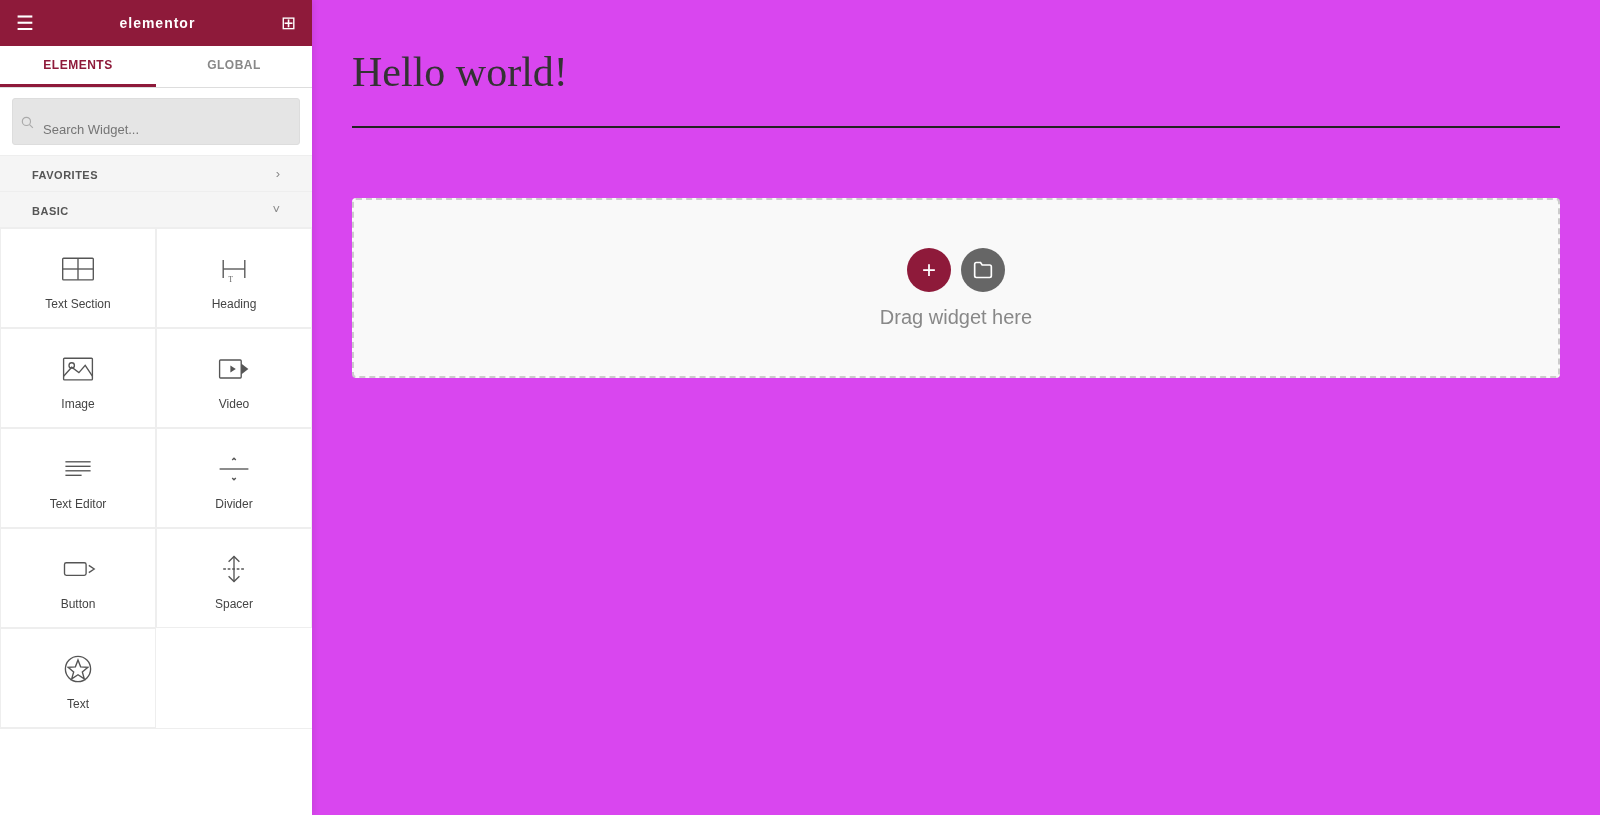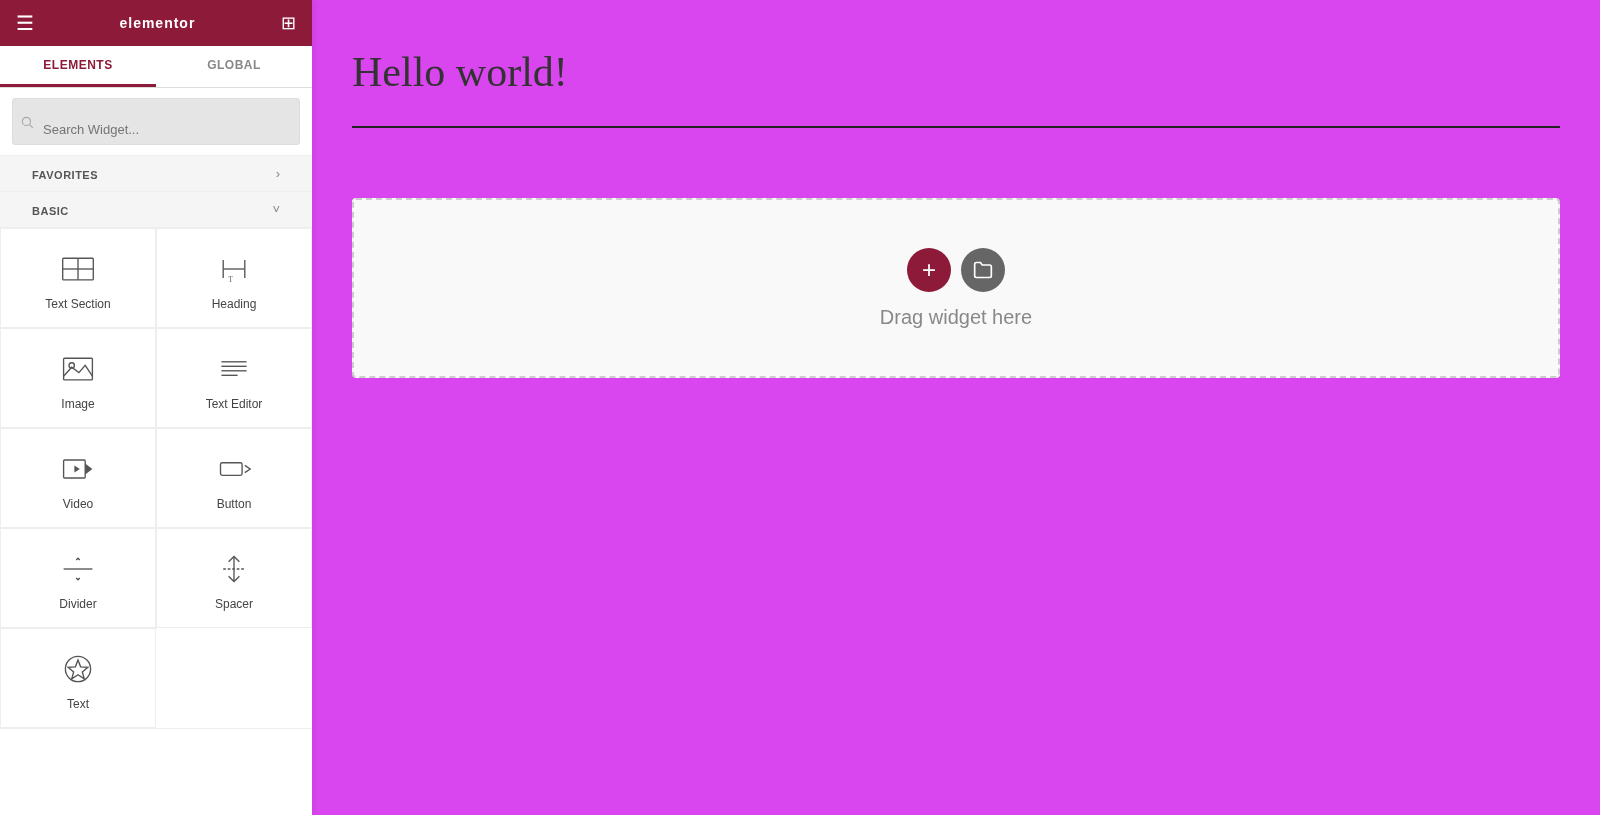--- a/index.html
+++ b/index.html
@@ -321,59 +321,59 @@
             <circle cx="13" cy="16" r="3"></circle>
             <polyline points="4,28 13,18 21,24 28,16 36,28"></polyline>
           </svg>
         </div>
         <span class="widget-label">Image</span>
       </div>
 
       <div class="widget-item">
         <div class="widget-icon">
           <svg viewBox="0 0 40 40" fill="none" stroke="#555" stroke-width="1.5">
+            <rect x="4" y="10" width="24" height="20" rx="1"></rect>
+            <polygon points="36,20 28,14 28,26" fill="#555" stroke="none"></polygon>
+            <polygon points="16,16 16,24 22,20" fill="#555" stroke="none"></polygon>
+          </svg>
+        </div>
+        <span class="widget-label">Video</span>
+      </div>
+
+      <div class="widget-item">
+        <div class="widget-icon">
+          <svg viewBox="0 0 40 40" fill="none" stroke="#555" stroke-width="1.5">
             <line x1="6" y1="12" x2="34" y2="12"></line>
             <line x1="6" y1="17" x2="34" y2="17"></line>
             <line x1="6" y1="22" x2="34" y2="22"></line>
             <line x1="6" y1="27" x2="24" y2="27"></line>
           </svg>
         </div>
         <span class="widget-label">Text Editor</span>
       </div>
 
       <div class="widget-item">
         <div class="widget-icon">
           <svg viewBox="0 0 40 40" fill="none" stroke="#555" stroke-width="1.5">
-            <rect x="4" y="10" width="24" height="20" rx="1"></rect>
-            <polygon points="36,20 28,14 28,26" fill="#555" stroke="none"></polygon>
-            <polygon points="16,16 16,24 22,20" fill="#555" stroke="none"></polygon>
-          </svg>
-        </div>
-        <span class="widget-label">Video</span>
-      </div>
-
-      <div class="widget-item">
-        <div class="widget-icon">
-          <svg viewBox="0 0 40 40" fill="none" stroke="#555" stroke-width="1.5">
-            <rect x="5" y="13" width="24" height="14" rx="2"></rect>
-            <polyline points="32,16 38,20 32,24"></polyline>
-          </svg>
-        </div>
-        <span class="widget-label">Button</span>
-      </div>
-
-      <div class="widget-item">
-        <div class="widget-icon">
-          <svg viewBox="0 0 40 40" fill="none" stroke="#555" stroke-width="1.5">
             <line x1="4" y1="20" x2="36" y2="20"></line>
             <polyline points="18,10 20,8 22,10"></polyline>
             <polyline points="18,30 20,32 22,30"></polyline>
           </svg>
         </div>
         <span class="widget-label">Divider</span>
+      </div>
+
+      <div class="widget-item">
+        <div class="widget-icon">
+          <svg viewBox="0 0 40 40" fill="none" stroke="#555" stroke-width="1.5">
+            <rect x="5" y="13" width="24" height="14" rx="2"></rect>
+            <polyline points="32,16 38,20 32,24"></polyline>
+          </svg>
+        </div>
+        <span class="widget-label">Button</span>
       </div>
 
       <div class="widget-item">
         <div class="widget-icon">
           <svg viewBox="0 0 40 40" fill="none" stroke="#555" stroke-width="1.5">
             <line x1="20" y1="6" x2="20" y2="34"></line>
             <polyline points="14,12 20,6 26,12"></polyline>
             <polyline points="14,28 20,34 26,28"></polyline>
             <line x1="8" y1="20" x2="32" y2="20" stroke-dasharray="3,2"></line>
           </svg>

